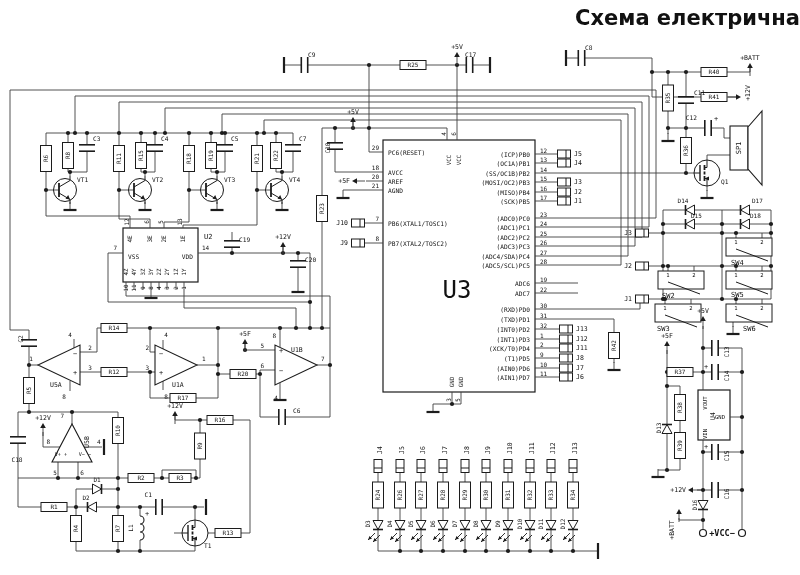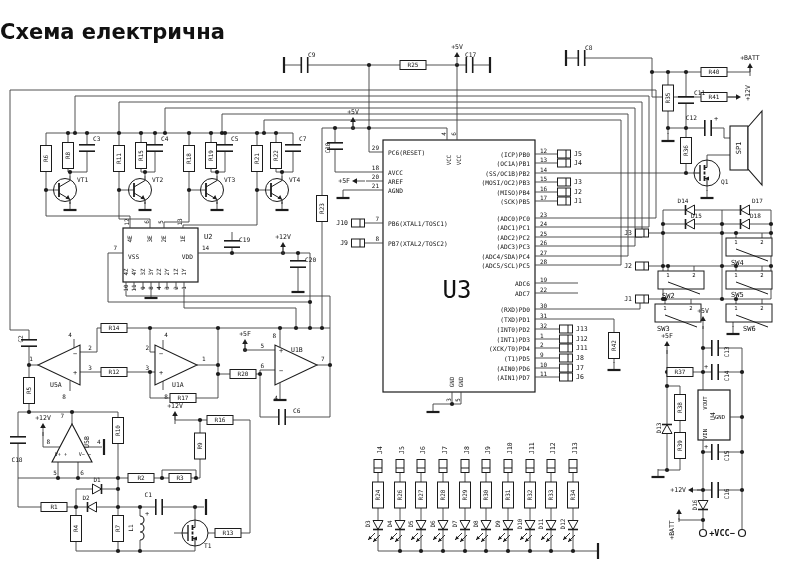--- a/index.html
+++ b/index.html
@@ -1,18 +1,18 @@
 <!DOCTYPE html>
 <html><head>
 <meta charset="utf-8">
 <style>
   html,body{margin:0;padding:0;background:#fff;}
   .frame{position:relative;width:800px;height:575px;background:#ffffff;overflow:hidden;
          font-family:"DejaVu Sans Mono",monospace;}
-  .title{position:absolute;top:20px;left:0;width:100%;text-align:left;
+  .title{position:absolute;top:6px;left:0;width:100%;text-align:right;
          font-family:"DejaVu Sans",sans-serif;font-weight:bold;font-size:21px;color:#111;}
   svg{position:absolute;left:0;top:0;}
   text{fill:#111;}
 </style>
 </head>
 <body>
 
 <div class="frame">
   <div class="title">Схема електрична</div>
   <svg id="sch" width="800" height="575" viewBox="0 0 800 575">

